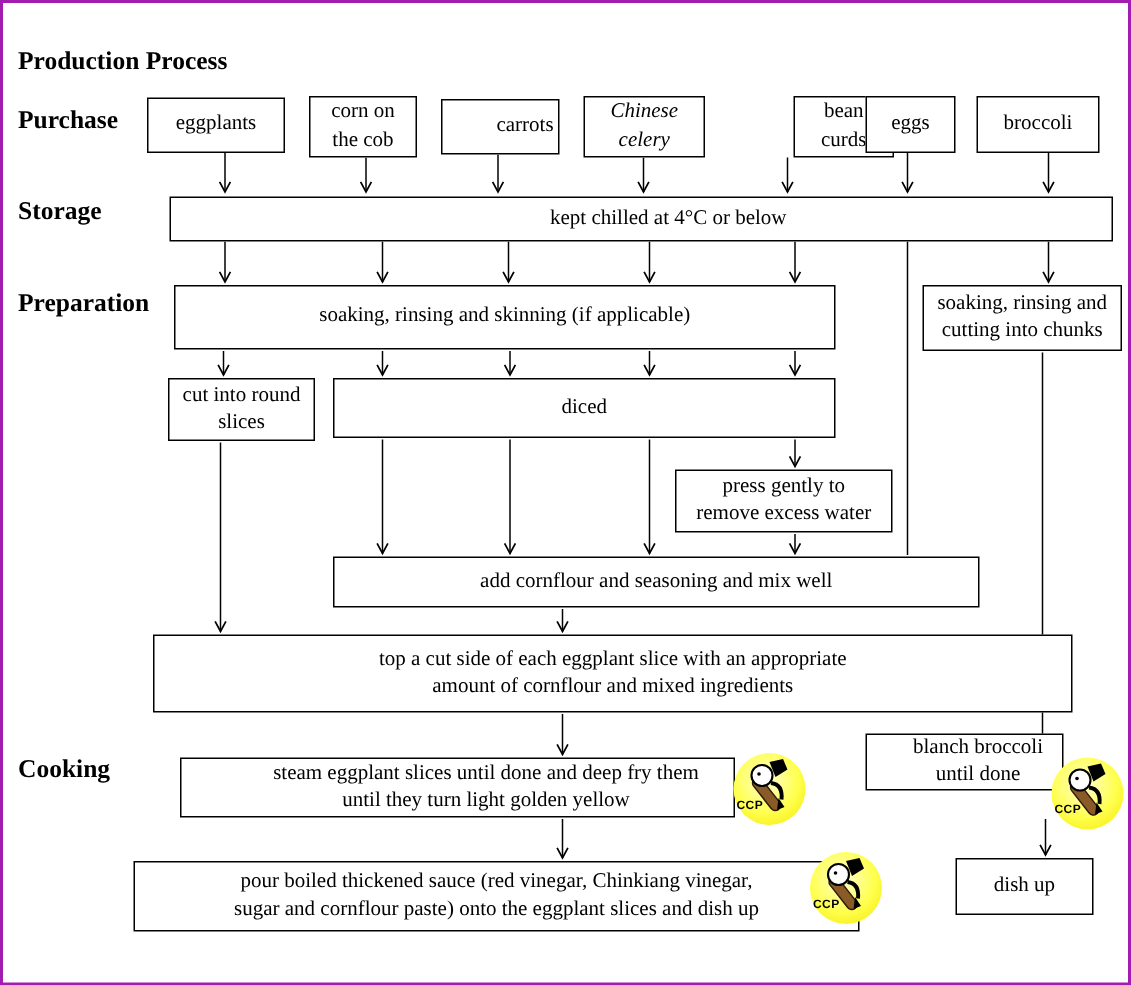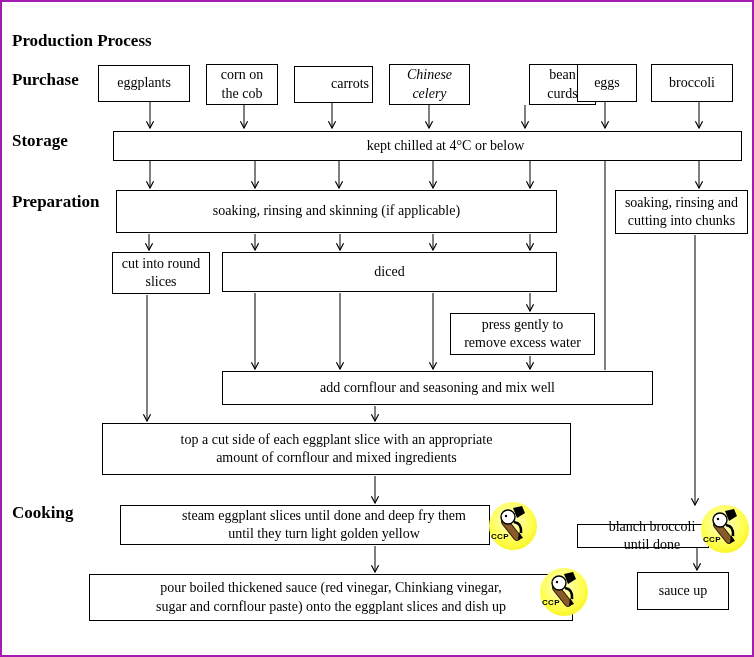--- a/index.html
+++ b/index.html
@@ -96,30 +96,30 @@
 
   <div class="box" style="left:114px; top:188px; width:441px; height:43px;">soaking, rinsing and skinning (if applicable)</div>
   <div class="box" style="left:613px; top:188px; width:133px; height:44px;">soaking, rinsing and
 cutting into chunks</div>
   <div class="box" style="left:110px; top:250px; width:98px;  height:42px;">cut into round
 slices</div>
   <div class="box" style="left:220px; top:250px; width:335px; height:40px;">diced</div>
   <div class="box" style="left:448px; top:311px; width:145px; height:42px;">press gently to
 remove excess water</div>
   <div class="box" style="left:220px; top:369px; width:431px; height:34px;">add cornflour and seasoning and mix well</div>
-  <div class="box" style="left:100px; top:421px; width:469px; height:52px;">top a cut side of each eggplant slice with an appropriate
+  <div class="box" style="left:100px; top:421px; width:613px; height:52px;">top a cut side of each eggplant slice with an appropriate
 amount of cornflour and mixed ingredients</div>
 
   <div class="box" style="left:118px; top:503px; width:370px; height:40px;padding-left:40px;">steam eggplant slices until done and deep fry them
 until they turn light golden yellow</div>
-  <div class="box" style="left:575px; top:522px; width:132px; height:24px;padding-left:20px;">blanch broccoli
+  <div class="box" style="left:575px; top:487px; width:132px; height:38px;padding-left:20px;">blanch broccoli
 until done</div>
   <div class="box" style="left:87px;  top:572px; width:484px; height:47px;">pour boiled thickened sauce (red vinegar, Chinkiang vinegar,
 sugar and cornflour paste) onto the eggplant slices and dish up</div>
-  <div class="box" style="left:635px; top:570px; width:92px;  height:38px;">sauce up</div>
+  <div class="box" style="left:635px; top:570px; width:92px;  height:38px;">dish up</div>
 
   <div class="ccp-badge" style="left:487px; top:500px;">
     <svg width="34" height="40" viewBox="0 0 34 40">
       <rect x="2" y="16" width="26" height="7" rx="3.5" transform="rotate(52 10 22)" fill="#8a5a28" stroke="#2e1c08" stroke-width="1"></rect>
       <circle cx="12" cy="12" r="7" fill="#fff" stroke="#000" stroke-width="1.4"></circle>
       <path d="M17 3 l9 -2 l3 7 l-8 5 z" fill="#000"></path>
       <path d="M18 17 q8 1 7 11" fill="none" stroke="#000" stroke-width="2.6"></path>
       <path d="M23 27 l4 6 l-5 2 z" fill="#000"></path>
       <circle cx="10" cy="11" r="1.2" fill="#000"></circle>
     </svg>

